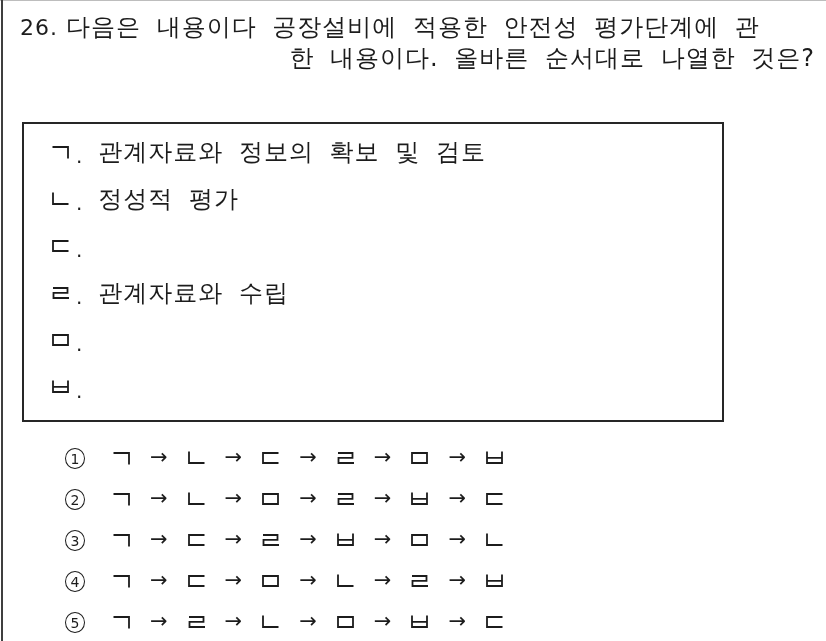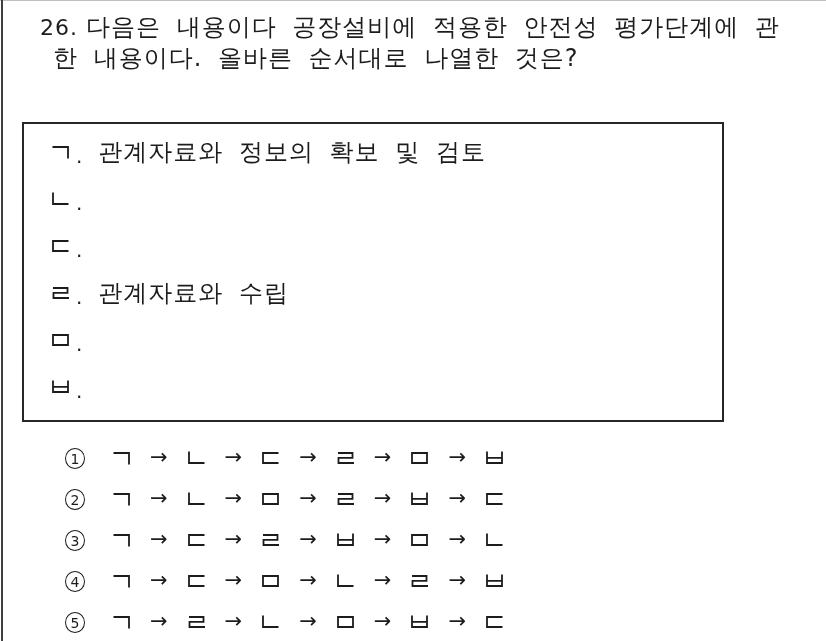--- a/index.html
+++ b/index.html
@@ -12,22 +12,22 @@
   }
   .rule-top { position: absolute; top: 0; left: 0; width: 826px; height: 1px; background: #bdbdbd; }
   .rule-left { position: absolute; top: 0; left: 1px; width: 2px; height: 641px; background: #3f3f3f; }
 
   .question {
     position: absolute; top: 12px; left: 20px; width: 795px;
     font-size: 24px; line-height: 31px;
     letter-spacing: 1px; word-spacing: 7px;
   }
   .qline { white-space: nowrap; }
-  .qnum { display: inline-block; width: 46px; font-size: 22px; letter-spacing: 1px; margin-left: 20px; }
-  .qline2 { padding-left: 33px; }
+  .qnum { display: inline-block; width: 46px; font-size: 22px; letter-spacing: 1px; }
+  .qline2 { padding-left: 33px; text-align: right; }
 
   .box {
     position: absolute; top: 122px; left: 22px;
     width: 702px; height: 300px;
     border: 2px solid #262626;
     padding-top: 4px;
   }
   .box-item {
     height: 47px; display: flex; align-items: center;
     padding-left: 26px;
@@ -68,20 +68,21 @@
           <path d="M2 2 H17.5 V13.5"></path>
         </svg>
         <span class="sep">.</span>
         <span class="item-text">관계자료와 정보의 확보 및 검토</span>
       </div>
       <div class="box-item">
         <svg viewBox="0 0 20 14" class="jamo">
           <path d="M2.5 0.5 V12 H18"></path>
         </svg>
         <span class="sep">.</span>
+        <span class="item-text">정성적 평가</span>
       </div>
       <div class="box-item">
         <svg viewBox="0 0 20 14" class="jamo">
           <path d="M18 2 H2.5 V12 H18"></path>
         </svg>
         <span class="sep">.</span>
       </div>
       <div class="box-item">
         <svg viewBox="0 0 20 14" class="jamo">
           <path d="M2.5 2 H17 V6.8 H3 V12 H18.5"></path>

